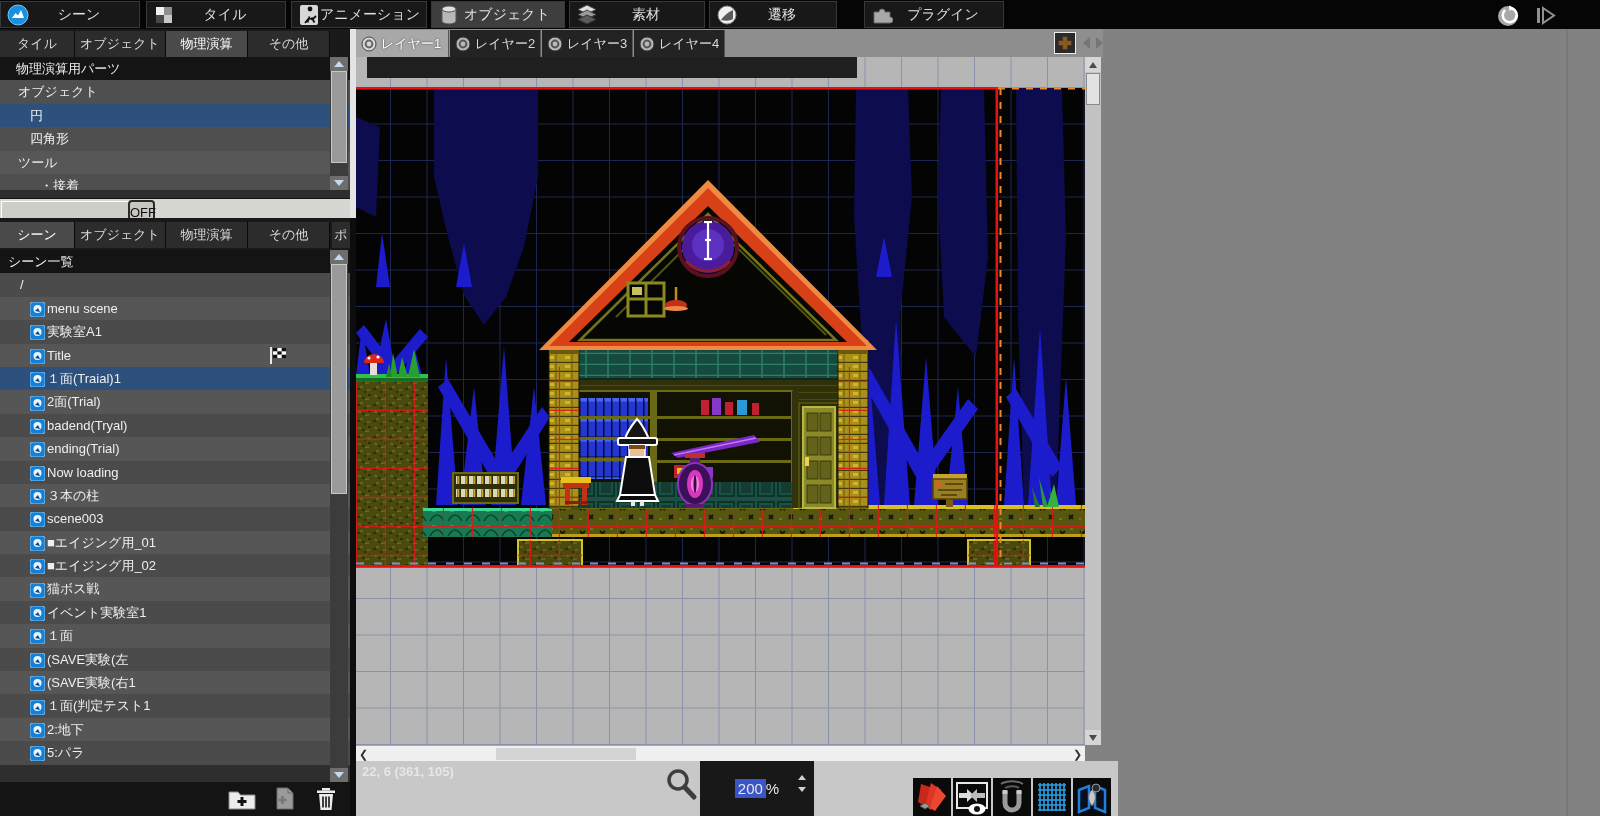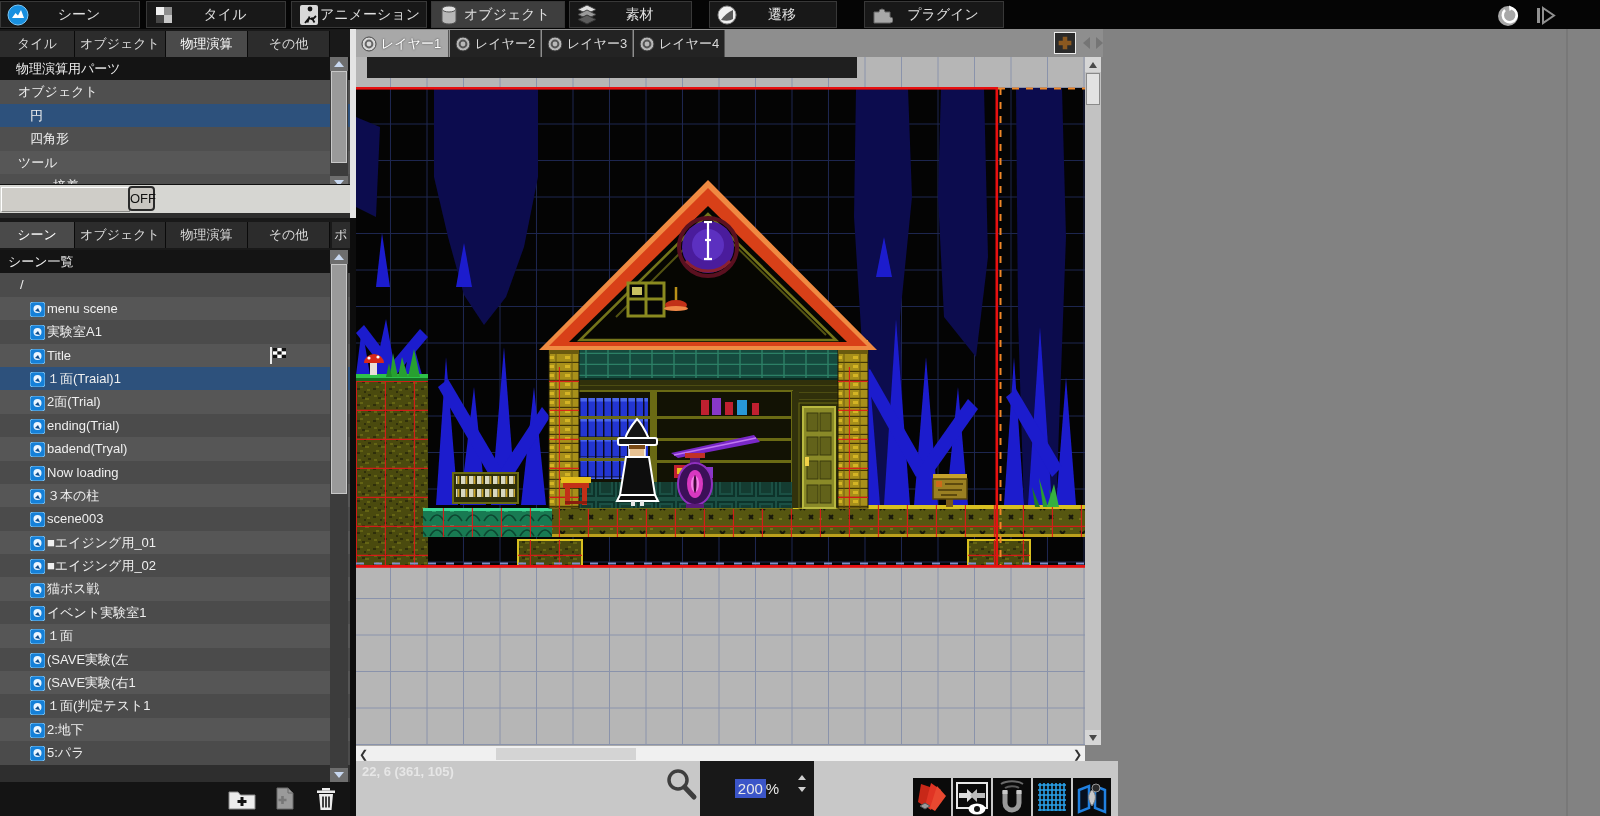--- a/index.html
+++ b/index.html
@@ -35,21 +35,21 @@
   .srow.hdr{background:#141414;padding-left:8px;}
   .srow.root{padding-left:20px;}
   .srow.sel{background:#2d517c !important;}
   .srow .sic{width:15px;height:15px;margin:0 2px 0 30px;flex:0 0 auto;}
   .vsb{position:absolute;width:18px;background:#3c3c3c;}
   .vsb .btn{position:absolute;left:0;width:18px;height:14px;background:#6e6e6e;
             display:flex;align-items:center;justify-content:center;}
   .tri-up{width:0;height:0;border-left:5px solid transparent;border-right:5px solid transparent;border-bottom:6px solid #c8d8f0;}
   .tri-dn{width:0;height:0;border-left:5px solid transparent;border-right:5px solid transparent;border-top:6px solid #c8d8f0;}
   .vsb .thumb{position:absolute;left:1px;width:16px;background:#9a9a9a;border:1px solid #c8c8c8;box-sizing:border-box;}
-  .offbar{position:absolute;left:0;top:155px;width:350px;height:28px;background:#d6d6d2;border-top:1px solid #111;}
+  .offbar{position:absolute;left:0;top:169px;width:350px;height:28px;background:#d6d6d2;border-top:1px solid #111;}
   .offfield{position:absolute;left:1px;top:2px;width:127px;height:23px;background:#cfcdc8;
             border:1px solid #fff;border-right-color:#8a8a86;border-bottom-color:#8a8a86;}
   .offbtn{position:absolute;left:128px;top:1px;width:27px;height:25px;background:#c9c6c1;
           border:2px solid #2a2a2a;border-radius:4px;box-sizing:border-box;font-size:13px;
           text-align:center;line-height:21px;color:#111;}
   .iconbar{position:absolute;left:0;top:753px;width:350px;height:34px;background:#141414;
            display:flex;align-items:center;justify-content:flex-end;gap:14px;padding-right:10px;box-sizing:border-box;}
   .ib{width:28px;height:24px;}
   
   .splitter-light{position:absolute;left:350px;top:29px;width:6px;height:189px;background:#e4e4e4;}
@@ -124,21 +124,21 @@
     </div>
     <div class="ttab on" style="left:431px;width:134px">
       <span class="ti">
         <svg viewBox="0 0 22 22">
             <path d="M4 5 v12 a7 3 0 0 0 14 0 V5" fill="#b8b8b8" stroke="#555"></path>
             <ellipse cx="11" cy="5" rx="7" ry="3" fill="#e0e0e0" stroke="#555"></ellipse>
           </svg>
       </span>
       <span class="tl">オブジェクト</span>
     </div>
-    <div class="ttab" style="left:569px;width:123px">
+    <div class="ttab" style="left:569px;width:136px">
       <span class="ti">
         <svg viewBox="0 0 22 22">
             <path d="M11 1 L20 5.5 L11 10 L2 5.5 Z" fill="#e0e0e0" stroke="#444"></path>
             <path d="M11 6 L20 10.5 L11 15 L2 10.5 Z" fill="#9a9a9a" stroke="#444"></path>
             <path d="M11 11 L20 15.5 L11 20 L2 15.5 Z" fill="#5c5c5c" stroke="#333"></path>
           </svg>
       </span>
       <span class="tl">素材</span>
     </div>
     <div class="ttab" style="left:709px;width:128px">
@@ -266,29 +266,29 @@
               <path d="M5 9 l3-3 2 4 z" fill="#0a4a8a"></path>
             </svg></span>
           <span>2面(Trial)</span>
         </div>
       <div class="srow">
           <span class="sic"><svg viewBox="0 0 15 15">
               <rect width="15" height="15" rx="3" fill="#1580d8" stroke="#7ac0f0"></rect>
               <circle cx="7.5" cy="7" r="4" fill="#eaf5ff"></circle>
               <path d="M5 9 l3-3 2 4 z" fill="#0a4a8a"></path>
             </svg></span>
+          <span>badend(Tryal)</span>
+        </div>
+      <div class="srow">
+          <span class="sic"><svg viewBox="0 0 15 15">
+              <rect width="15" height="15" rx="3" fill="#1580d8" stroke="#7ac0f0"></rect>
+              <circle cx="7.5" cy="7" r="4" fill="#eaf5ff"></circle>
+              <path d="M5 9 l3-3 2 4 z" fill="#0a4a8a"></path>
+            </svg></span>
           <span>ending(Trial)</span>
-        </div>
-      <div class="srow">
-          <span class="sic"><svg viewBox="0 0 15 15">
-              <rect width="15" height="15" rx="3" fill="#1580d8" stroke="#7ac0f0"></rect>
-              <circle cx="7.5" cy="7" r="4" fill="#eaf5ff"></circle>
-              <path d="M5 9 l3-3 2 4 z" fill="#0a4a8a"></path>
-            </svg></span>
-          <span>badend(Tryal)</span>
         </div>
       <div class="srow">
           <span class="sic"><svg viewBox="0 0 15 15">
               <rect width="15" height="15" rx="3" fill="#1580d8" stroke="#7ac0f0"></rect>
               <circle cx="7.5" cy="7" r="4" fill="#eaf5ff"></circle>
               <path d="M5 9 l3-3 2 4 z" fill="#0a4a8a"></path>
             </svg></span>
           <span>Now loading</span>
         </div>
       <div class="srow">

